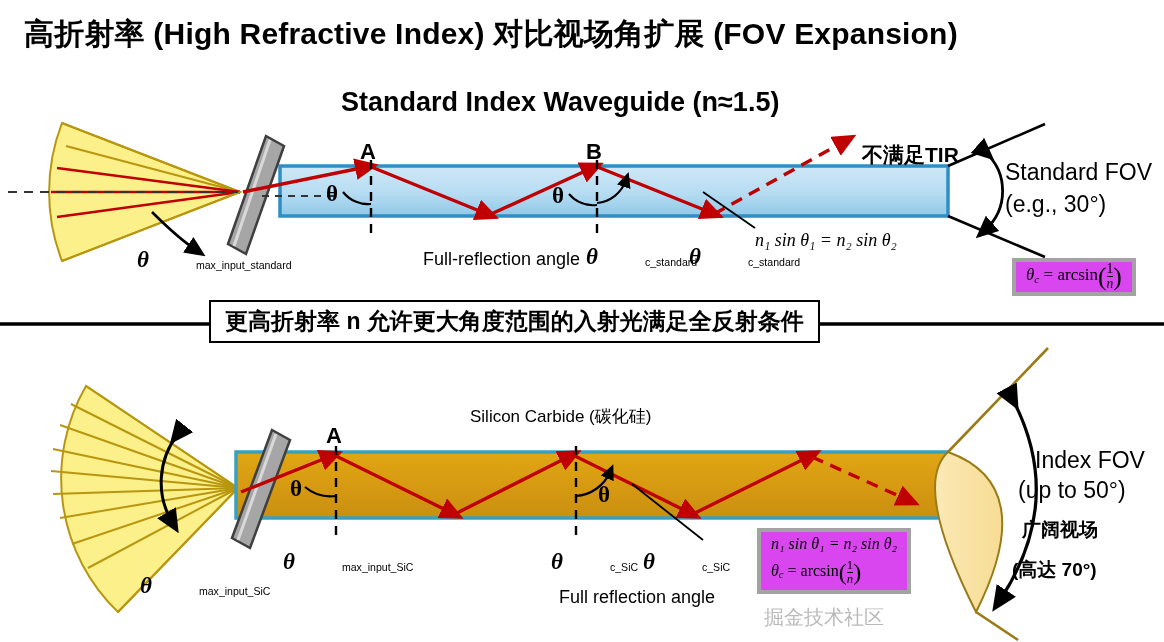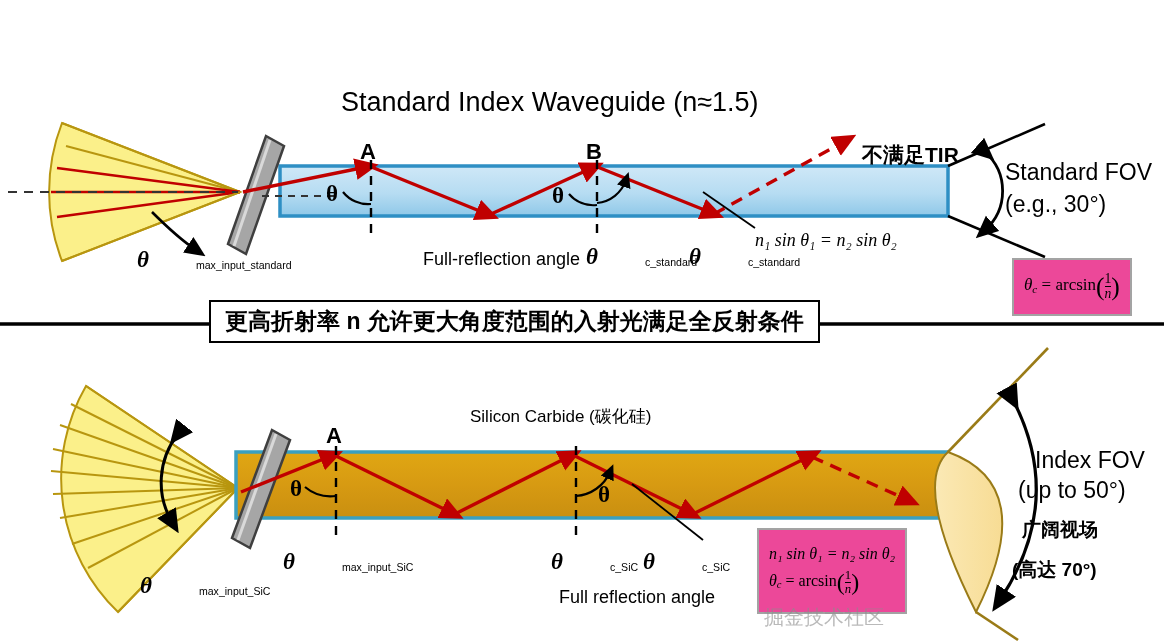--- a/index.html
+++ b/index.html
@@ -5,50 +5,51 @@
   html,body{margin:0;padding:0;background:#fff;}
   body{
     width:1164px;height:642px;position:relative;overflow:hidden;
     font-family:"Liberation Sans","DejaVu Sans",sans-serif;
     color:#000;
   }
   .stage{position:absolute;inset:0;}
   svg.layer{position:absolute;left:0;top:0;width:1164px;height:642px;overflow:visible;}
   .txt{position:absolute;white-space:nowrap;line-height:1.05;}
   .title{font-size:30px;font-weight:700;letter-spacing:.2px;}
-  .subtitle{font-size:27px;font-weight:400;}
+  .subtitle{font-size:27px;font-weight:700;}
   .subsub{font-size:17px;font-weight:400;}
   .lbl{font-size:18px;font-weight:400;margin-left:47px;}
   .lbl-b{font-size:22px;font-weight:700;}
   .fov{font-size:23px;font-weight:400;}
   .fov-cn{font-size:19px;font-weight:700;}
   .theta{font-size:23px;font-style:italic;font-family:"Liberation Serif","DejaVu Serif",serif;font-weight:700;}
   .banner{
     position:absolute;border:2px solid #000;background:#fff;
     font-size:23px;font-weight:700;padding:4px 14px;
   }
   .formula-box{
-    position:absolute;border:2px solid #a3a3a3;background:#ec4899;
+    position:absolute;border:4px solid #a3a3a3;background:#d946ef;
     font-family:"Liberation Serif","DejaVu Serif",serif;
-    padding:12px 10px;
+    padding:0 10px;
   }
   .sub{font-size:.66em;vertical-align:-.22em;}
   .sup-frac{display:inline-block;vertical-align:middle;text-align:center;font-size:.8em;line-height:1;}
   .sup-frac .num{display:block;}
   .sup-frac .den{display:block;border-top:1px solid #000;}
   .paren{font-size:1.5em;vertical-align:-.18em;}
   .it{font-style:italic;}
   .wm{position:absolute;font-size:22px;color:#6f6f6f;opacity:.72;white-space:nowrap;}
   .wm2{position:absolute;font-size:20px;color:#8c8c8c;opacity:.6;white-space:nowrap;}
 </style>
 </head>
 <body>
 
 <div class="stage">
 
+  <div class="txt title" style="left:24px;top:18px;">高折射率 (High Refractive Index) 对比视场角扩展 (FOV Expansion)</div>
 
   <div class="txt subtitle" style="left:341px;top:88px;">Standard Index Waveguide (n≈1.5)</div>
 
   <svg class="layer" viewBox="0 0 1164 642">
     <defs>
       <marker id="ah-red" markerWidth="7" markerHeight="7" refX="3.2" refY="3.2" orient="auto">
         <path d="M0,0 L7,3.2 L0,6.4 z" fill="#c00000"></path>
       </marker>
       <marker id="ah-blk" markerWidth="7" markerHeight="7" refX="3.2" refY="3.2" orient="auto">
         <path d="M0,0 L7,3.2 L0,6.4 z" fill="#000"></path>

